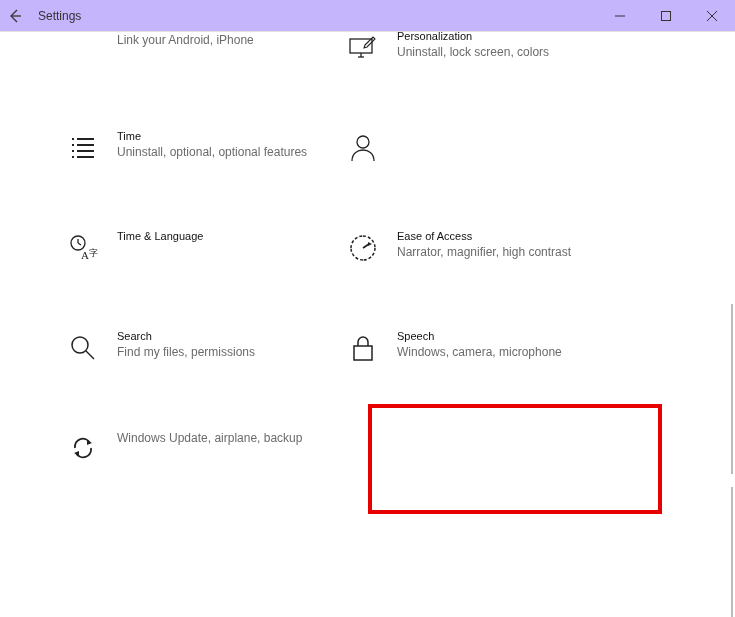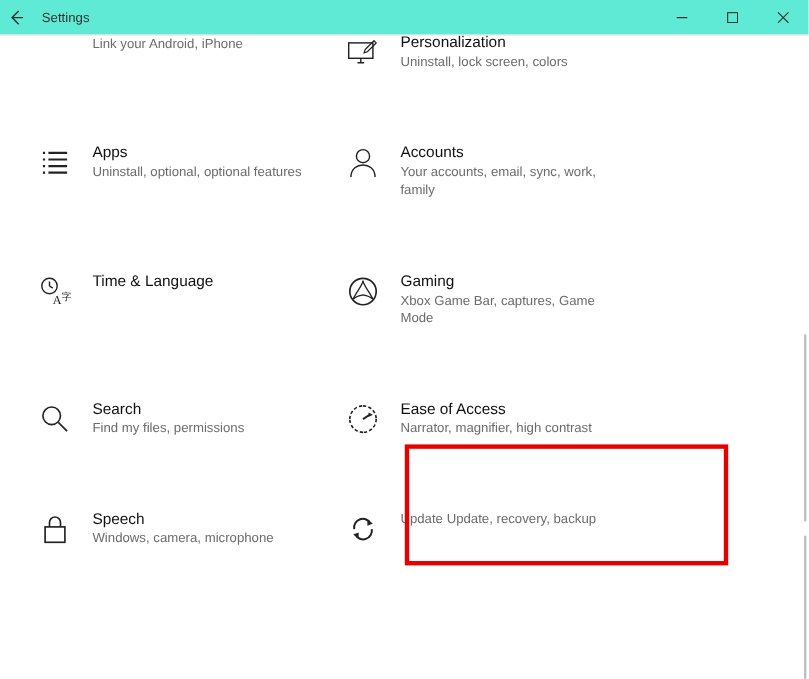--- a/index.html
+++ b/index.html
@@ -7,21 +7,21 @@
       font-family: "Segoe UI", -apple-system, sans-serif;
       background: #fff;
       width: 735px;
       height: 617px;
       overflow: hidden;
     }
     .titlebar {
       height: 32px;
       display: flex;
       align-items: center;
-      background: #5eead4;
+      background: #c4b5fd;
       border-bottom: 1px solid #e0e0e0;
       position: relative;
     }
     .titlebar-back {
       width: 30px;
       height: 32px;
       display: flex;
       align-items: center;
       justify-content: center;
       cursor: pointer;
@@ -40,21 +40,21 @@
     }
     .titlebar-btn {
       width: 46px;
       height: 32px;
       display: flex;
       align-items: center;
       justify-content: center;
       cursor: pointer;
     }
     .content {
-      padding: 0 28px;
+      padding: 0 61px;
       height: calc(100% - 32px);
       overflow: hidden;
       position: relative;
     }
     .grid {
       display: grid;
       grid-template-columns: 270px 270px;
       column-gap: 10px;
       row-gap: 50px;
       margin-top: -10px;
@@ -70,21 +70,21 @@
       width: 32px;
       height: 32px;
       flex-shrink: 0;
       display: flex;
       align-items: center;
       justify-content: center;
       margin-top: 2px;
     }
     .tile-body { flex: 1; }
     .tile-title {
-      font-size: 14px;
+      font-size: 11px;
       color: #111;
       font-weight: 400;
       margin-bottom: 2px;
     }
     .tile-desc {
       font-size: 12px;
       color: #6b6b6b;
       line-height: 1.35;
     }
     .highlight {
@@ -178,98 +178,82 @@
           <line x1="7" y1="4" x2="24" y2="4" stroke="#222" stroke-width="2"></line>
           <line x1="2" y1="10" x2="4" y2="10" stroke="#222" stroke-width="2"></line>
           <line x1="7" y1="10" x2="24" y2="10" stroke="#222" stroke-width="2"></line>
           <line x1="2" y1="16" x2="4" y2="16" stroke="#222" stroke-width="2"></line>
           <line x1="7" y1="16" x2="24" y2="16" stroke="#222" stroke-width="2"></line>
           <line x1="2" y1="22" x2="4" y2="22" stroke="#222" stroke-width="2"></line>
           <line x1="7" y1="22" x2="24" y2="22" stroke="#222" stroke-width="2"></line>
         </svg>
       </div>
       <div class="tile-body">
-        <div class="tile-title">Apps</div>
+        <div class="tile-title">Time</div>
         <div class="tile-desc">Uninstall, optional, optional features</div>
       </div>
     </div>
 
     <div class="tile">
       <div class="tile-icon">
         <svg width="26" height="28" viewBox="0 0 26 28">
           <circle cx="13" cy="8" r="6" stroke="#222" stroke-width="1.3" fill="none"></circle>
           <path d="M2 27 C2 19 8 16 13 16 C18 16 24 19 24 27" stroke="#222" stroke-width="1.3" fill="none"></path>
         </svg>
-      </div>
-      <div class="tile-body">
-        <div class="tile-title">Accounts</div>
-        <div class="tile-desc">Your accounts, email, sync, work, family</div>
       </div>
     </div>
 
     <div class="tile">
       <div class="tile-icon">
         <svg width="30" height="28" viewBox="0 0 30 28">
           <circle cx="10" cy="9" r="7" stroke="#222" stroke-width="1.3" fill="none"></circle>
           <line x1="10" y1="5" x2="10" y2="9" stroke="#222" stroke-width="1.3"></line>
           <line x1="10" y1="9" x2="13" y2="11" stroke="#222" stroke-width="1.3"></line>
           <text x="13" y="25" font-size="11" fill="#222" font-family="Segoe UI">A</text>
           <text x="21" y="22" font-size="9" fill="#222" font-family="Segoe UI">字</text>
         </svg>
       </div>
       <div class="tile-body">
         <div class="tile-title">Time &amp; Language</div>
       </div>
     </div>
 
-    <div class="tile">
-      <div class="tile-icon">
-        <svg width="28" height="28" viewBox="0 0 28 28">
-          <circle cx="14" cy="14" r="12" stroke="#222" stroke-width="1.5" fill="none"></circle>
-          <path d="M5 21 C8 14 14 8 14 4 C14 8 20 14 23 21 C20 18 14 17 14 17 C14 17 8 18 5 21 Z" stroke="#222" stroke-width="1.2" fill="none"></path>
-        </svg>
-      </div>
-      <div class="tile-body">
-        <div class="tile-title">Gaming</div>
-        <div class="tile-desc">Xbox Game Bar, captures, Game Mode</div>
-      </div>
-    </div>
-
-    <div class="tile">
-      <div class="tile-icon">
-        <svg width="28" height="28" viewBox="0 0 28 28">
-          <circle cx="11" cy="11" r="8" stroke="#222" stroke-width="1.5" fill="none"></circle>
-          <line x1="17" y1="17" x2="25" y2="25" stroke="#222" stroke-width="1.5"></line>
-        </svg>
-      </div>
-      <div class="tile-body">
-        <div class="tile-title">Search</div>
-        <div class="tile-desc">Find my files, permissions</div>
-      </div>
-    </div>
 
     <div class="tile">
       <div class="tile-icon">
         <svg width="28" height="28" viewBox="0 0 28 28">
           <path d="M14 2 A12 12 0 0 1 26 14" stroke="#222" stroke-width="1.5" fill="none" stroke-dasharray="3 2"></path>
           <path d="M26 14 A12 12 0 0 1 14 26" stroke="#222" stroke-width="1.5" fill="none" stroke-dasharray="3 2"></path>
           <path d="M14 26 A12 12 0 0 1 2 14" stroke="#222" stroke-width="1.5" fill="none" stroke-dasharray="3 2"></path>
           <path d="M2 14 A12 12 0 0 1 14 2" stroke="#222" stroke-width="1.5" fill="none" stroke-dasharray="3 2"></path>
           <path d="M14 14 L20 10" stroke="#222" stroke-width="1.8"></path>
           <polygon points="19,8 23,10 19,12" fill="#222"></polygon>
         </svg>
       </div>
       <div class="tile-body">
         <div class="tile-title">Ease of Access</div>
         <div class="tile-desc">Narrator, magnifier, high contrast</div>
       </div>
     </div>
 
     <div class="tile">
       <div class="tile-icon">
+        <svg width="28" height="28" viewBox="0 0 28 28">
+          <circle cx="11" cy="11" r="8" stroke="#222" stroke-width="1.5" fill="none"></circle>
+          <line x1="17" y1="17" x2="25" y2="25" stroke="#222" stroke-width="1.5"></line>
+        </svg>
+      </div>
+      <div class="tile-body">
+        <div class="tile-title">Search</div>
+        <div class="tile-desc">Find my files, permissions</div>
+      </div>
+    </div>
+
+    <div class="tile">
+      <div class="tile-icon">
         <svg width="26" height="28" viewBox="0 0 26 28">
           <rect x="4" y="12" width="18" height="14" stroke="#222" stroke-width="1.5" fill="none"></rect>
           <path d="M8 12 L8 8 A5 5 0 0 1 18 8 L18 12" stroke="#222" stroke-width="1.5" fill="none"></path>
         </svg>
       </div>
       <div class="tile-body">
         <div class="tile-title">Speech</div>
         <div class="tile-desc">Windows, camera, microphone</div>
       </div>
     </div>
@@ -277,21 +261,21 @@
     <div class="tile">
       <div class="tile-icon">
         <svg width="28" height="28" viewBox="0 0 28 28">
           <path d="M6 14 A8 8 0 0 1 21 9" stroke="#222" stroke-width="1.8" fill="none"></path>
           <polygon points="18,6 23,9 18,11" fill="#222"></polygon>
           <path d="M22 14 A8 8 0 0 1 7 19" stroke="#222" stroke-width="1.8" fill="none"></path>
           <polygon points="10,22 5,19 10,17" fill="#222"></polygon>
         </svg>
       </div>
       <div class="tile-body">
-        <div class="tile-desc">Update Update, recovery, backup</div>
+        <div class="tile-desc">Windows Update, airplane, backup</div>
       </div>
     </div>
 
   </div>
 
   <div class="scrollbar"></div>
   <div class="scrollbar2"></div>
 </div>
 
 <div class="highlight"></div>

